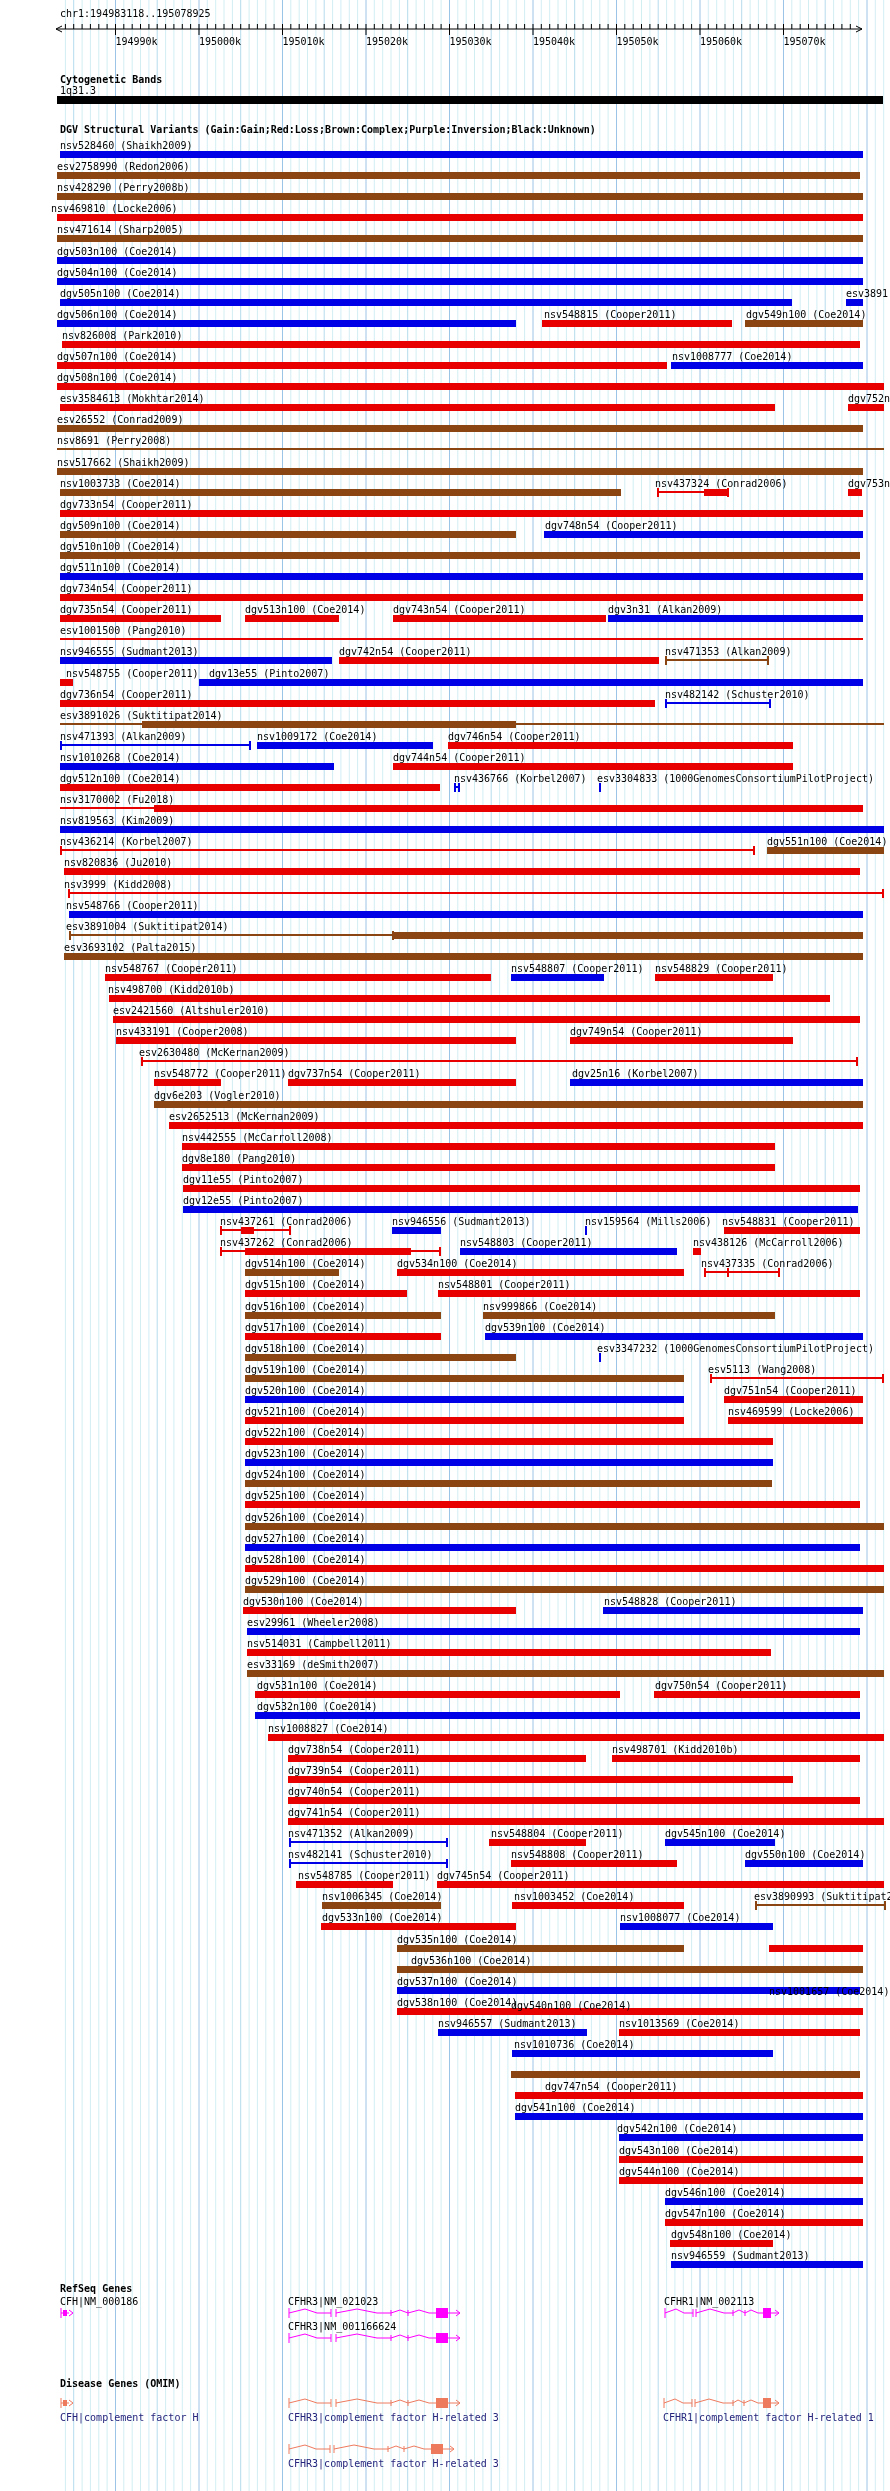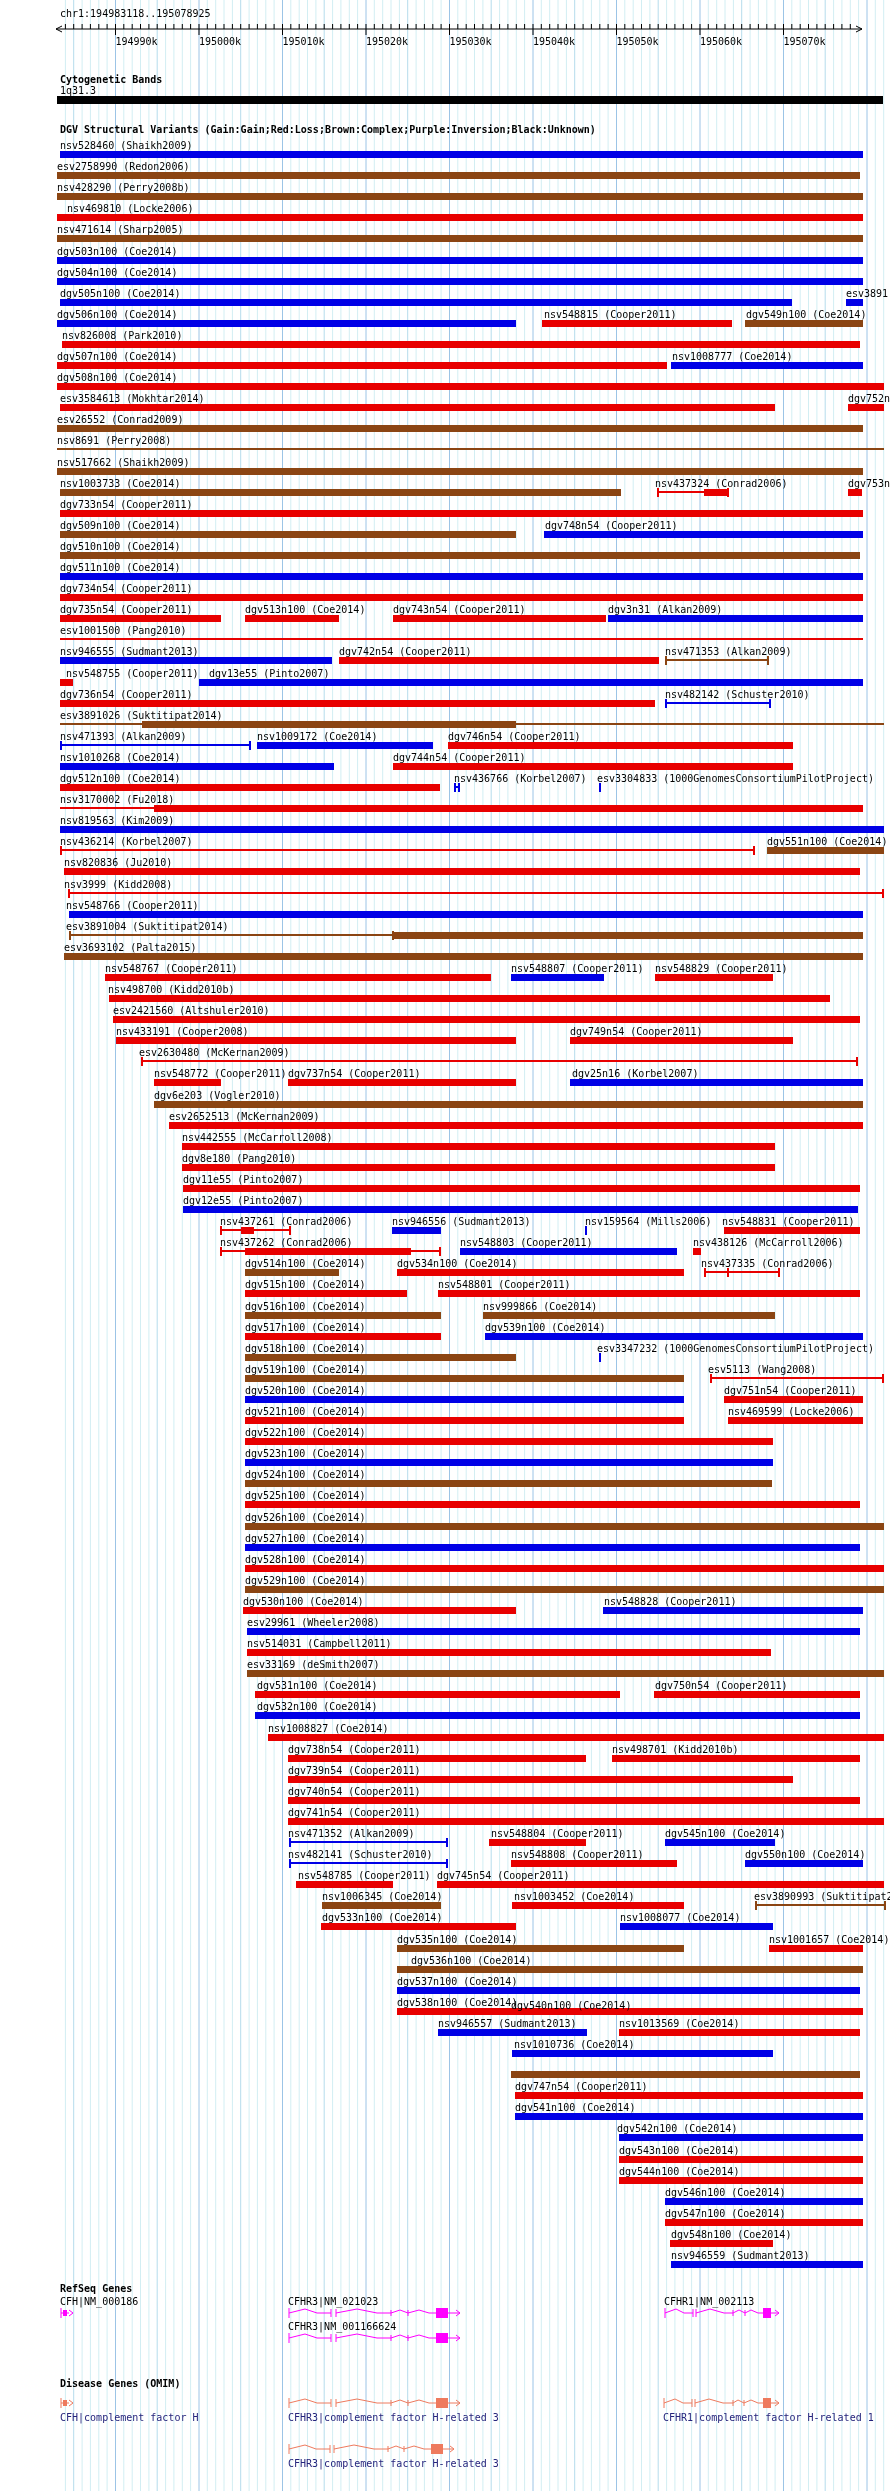--- a/index.html
+++ b/index.html
@@ -239,21 +239,21 @@
 <div id="cyto-bar" style="left: 57px; top: 96px; width: 826px; height: 8px; background: rgb(0, 0, 0);"></div>
 
 <div class="title" style="left:60px;top:124px">DGV Structural Variants (Gain:Gain;Red:Loss;Brown:Complex;Purple:Inversion;Black:Unknown)</div>
 <div id="dgv-track">
     <span class="vl" style="left:60px;top:140px">nsv528460 (Shaikh2009)</span>
     <div class="vb" style="left:60px;top:151px;width:803px;background:#0000e6"></div>
     <span class="vl" style="left:57px;top:161px">esv2758990 (Redon2006)</span>
     <div class="vb" style="left:57px;top:172px;width:803px;background:#8b4513"></div>
     <span class="vl" style="left:57px;top:182px">nsv428290 (Perry2008b)</span>
     <div class="vb" style="left:57px;top:193px;width:806px;background:#8b4513"></div>
-    <span class="vl" style="left:67px;top:203px">nsv469810 (Locke2006)</span>
+    <span class="vl" style="left:51px;top:203px">nsv469810 (Locke2006)</span>
     <div class="vb" style="left:57px;top:214px;width:806px;background:#e80000"></div>
     <span class="vl" style="left:57px;top:224px">nsv471614 (Sharp2005)</span>
     <div class="vb" style="left:57px;top:235px;width:806px;background:#8b4513"></div>
     <span class="vl" style="left:57px;top:246px">dgv503n100 (Coe2014)</span>
     <div class="vb" style="left:57px;top:257px;width:806px;background:#0000e6"></div>
     <span class="vl" style="left:57px;top:267px">dgv504n100 (Coe2014)</span>
     <div class="vb" style="left:57px;top:278px;width:806px;background:#0000e6"></div>
     <span class="vl" style="left:60px;top:288px">dgv505n100 (Coe2014)</span>
     <div class="vb" style="left:60px;top:299px;width:732px;background:#0000e6"></div>
     <span class="vl" style="left:846px;top:288px">esv3891</span>
@@ -546,37 +546,37 @@
     <span class="vl" style="left:754px;top:1891px">esv3890993 (Suktitipat2014)</span>
     <div class="vline" style="left:755px;top:1904px;width:131px;background:#8b4513"></div>
     <div class="vtick" style="left:755px;top:1901px;background:#8b4513"></div>
     <div class="vtick" style="left:884px;top:1901px;background:#8b4513"></div>
     <span class="vl" style="left:322px;top:1912px">dgv533n100 (Coe2014)</span>
     <div class="vb" style="left:321px;top:1923px;width:195px;background:#e80000"></div>
     <span class="vl" style="left:620px;top:1912px">nsv1008077 (Coe2014)</span>
     <div class="vb" style="left:620px;top:1923px;width:153px;background:#0000e6"></div>
     <span class="vl" style="left:397px;top:1934px">dgv535n100 (Coe2014)</span>
     <div class="vb" style="left:397px;top:1945px;width:287px;background:#8b4513"></div>
-    <span class="vl" style="left:769px;top:1934px">nsv1001657 (Coe2014)</span>
+    <span class="vl" style="left:769px;top:1986px">nsv1001657 (Coe2014)</span>
     <div class="vb" style="left:769px;top:1945px;width:94px;background:#e80000"></div>
     <span class="vl" style="left:411px;top:1955px">dgv536n100 (Coe2014)</span>
     <div class="vb" style="left:397px;top:1966px;width:466px;background:#8b4513"></div>
     <span class="vl" style="left:397px;top:1976px">dgv537n100 (Coe2014)</span>
     <div class="vb" style="left:397px;top:1987px;width:463px;background:#0000e6"></div>
     <span class="vl" style="left:397px;top:1997px">dgv538n100 (Coe2014)</span>
     <div class="vb" style="left:397px;top:2008px;width:466px;background:#e80000"></div>
     <span class="vl" style="left:438px;top:2018px">nsv946557 (Sudmant2013)</span>
     <div class="vb" style="left:438px;top:2029px;width:149px;background:#0000e6"></div>
     <span class="vl" style="left:619px;top:2018px">nsv1013569 (Coe2014)</span>
     <div class="vb" style="left:619px;top:2029px;width:241px;background:#e80000"></div>
     <span class="vl" style="left:514px;top:2039px">nsv1010736 (Coe2014)</span>
     <div class="vb" style="left:512px;top:2050px;width:261px;background:#0000e6"></div>
     <span class="vl" style="left:511px;top:2000px">dgv540n100 (Coe2014)</span>
     <div class="vb" style="left:511px;top:2071px;width:349px;background:#8b4513"></div>
-    <span class="vl" style="left:515px;top:2081px">dgv747n54 (Cooper2011)</span>
+    <span class="vl" style="left:545px;top:2081px">dgv747n54 (Cooper2011)</span>
     <div class="vb" style="left:515px;top:2092px;width:348px;background:#e80000"></div>
     <span class="vl" style="left:515px;top:2102px">dgv541n100 (Coe2014)</span>
     <div class="vb" style="left:515px;top:2113px;width:348px;background:#0000e6"></div>
     <span class="vl" style="left:617px;top:2123px">dgv542n100 (Coe2014)</span>
     <div class="vb" style="left:619px;top:2134px;width:244px;background:#0000e6"></div>
     <span class="vl" style="left:619px;top:2145px">dgv543n100 (Coe2014)</span>
     <div class="vb" style="left:619px;top:2156px;width:244px;background:#e80000"></div>
     <span class="vl" style="left:619px;top:2166px">dgv544n100 (Coe2014)</span>
     <div class="vb" style="left:619px;top:2177px;width:244px;background:#e80000"></div>
     <span class="vl" style="left:665px;top:2187px">dgv546n100 (Coe2014)</span>

